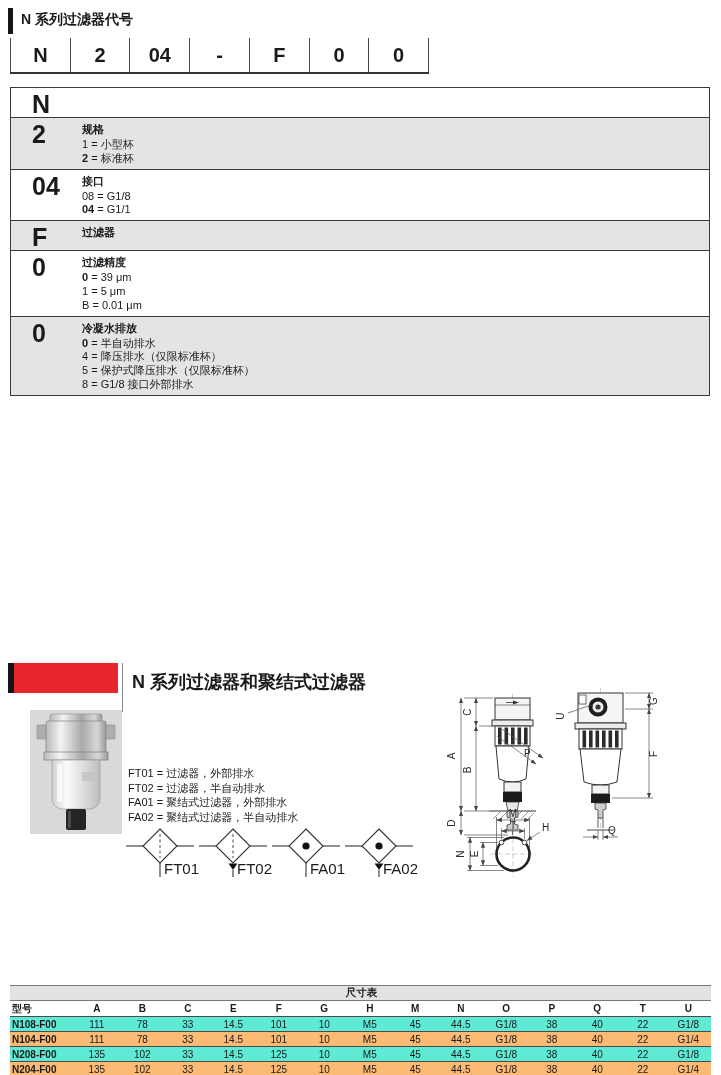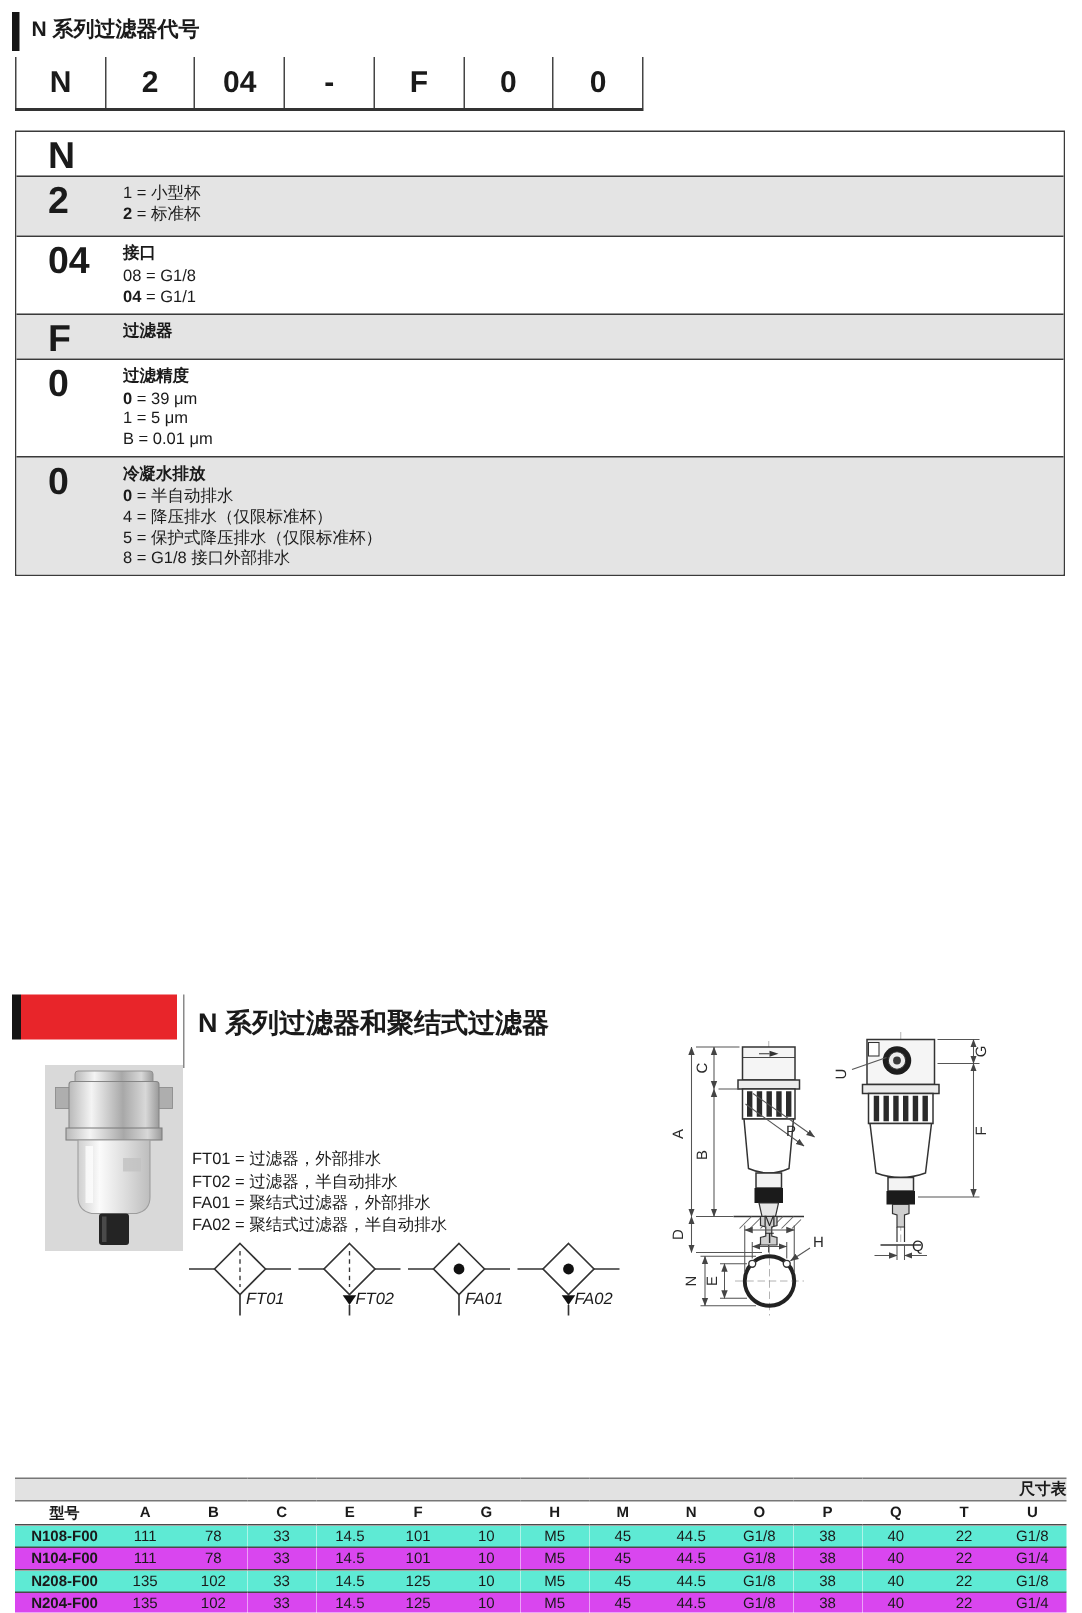--- a/index.html
+++ b/index.html
@@ -35,38 +35,38 @@
   .red-banner{left:14px;top:663px;width:104px;height:30px;background:#e8252a}
   .banner-vline{left:122px;top:663px;width:1px;height:49px;background:#8a8a8a}
   .sec2-title{left:132px;top:670px;font-size:18px;font-weight:bold}
 
   .product-photo{left:30px;top:710px}
 
   .legend{left:128px;top:766px;font-size:11px;line-height:14.5px}
 
   .symbols{left:124px;top:827px;display:flex}
   .sym{width:73px;height:55px;position:relative}
-  .sym-label{position:absolute;left:40px;top:33px;font-style:italic;font-size:11px}
+  .sym-label{position:absolute;left:40px;top:33px;font-size:15px}
 
   .tech{left:440px;top:678px}
   .tech text{font-size:10px;fill:#2a2a2a;font-family:"Liberation Sans","DejaVu Sans",sans-serif}
 
   
   .dims-wrap{left:10px;top:985px;width:701px}
   .dims-wrap table{width:701px;border-collapse:collapse;table-layout:fixed;font-size:10px;border-bottom:3px solid #111}
   .dims-wrap th,.dims-wrap td{padding:0;height:14px;text-align:center;font-weight:normal;overflow:hidden;white-space:nowrap}
   .dims-wrap th{font-weight:bold;height:15px}
-  .dims-wrap th.first,.dims-wrap td.first{text-align:center;padding-left:2px}
+  .dims-wrap th.first,.dims-wrap td.first{text-align:left;padding-left:2px}
   .dims-wrap td.first{font-weight:bold}
   .dims-wrap col.c-first{width:64px}
-  tr.band td{background:#e2e2e2;text-align:right;padding-left:2px;font-weight:bold;font-size:10.5px;
+  tr.band td{background:#e2e2e2;text-align:center;padding-left:2px;font-weight:bold;font-size:10.5px;
     border-top:1px solid #777;border-bottom:1px solid #777;height:13px}
   tr.head th{border-bottom:1px solid #4a4a4a}
   tr.rg{background:#5eead4}
-  tr.rw{background:#d946ef}
+  tr.rw{background:#fdba74}
   .dims-wrap tbody tr{border-bottom:1px solid #4a4a4a}
 </style>
 </head>
 <body>
 
 <div class="abs sec-bar1"></div>
 <div class="abs sec1-title">N 系列过滤器代号</div>
 
 <div class="abs code-ruler">
     <div class="ruler-cell">N</div>
@@ -78,20 +78,21 @@
     <div class="ruler-cell">0</div>
   </div>
 
 <div class="abs code-table">
     <div class="code-row" style="min-height: 29px;">
       <div class="code-big">N</div>
     </div>
     <div class="code-row gray" style="min-height: 40px;">
       <div class="code-big">2</div>
       <div class="code-desc">
+        <div class="code-title">规格</div>
         <div class="code-opt"><span>1</span><span> = 小型杯</span></div>
         <div class="code-opt"><span class="b">2</span><span> = 标准杯</span></div>
       </div>
     </div>
     <div class="code-row" style="min-height: 46px;">
       <div class="code-big">04</div>
       <div class="code-desc">
         <div class="code-title">接口</div>
         <div class="code-opt"><span>08</span><span> = G1/8</span></div>
         <div class="code-opt"><span class="b">04</span><span> = G1/1</span></div>

